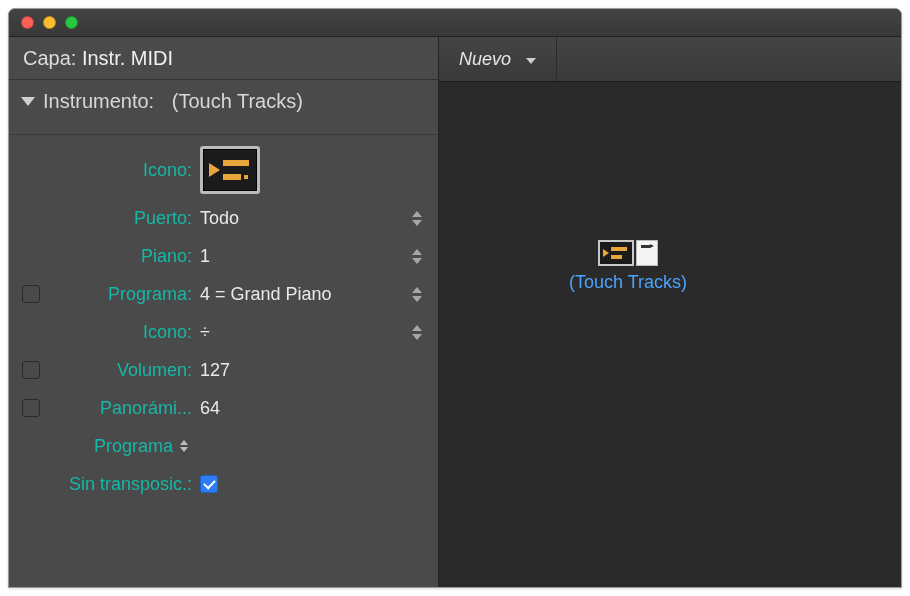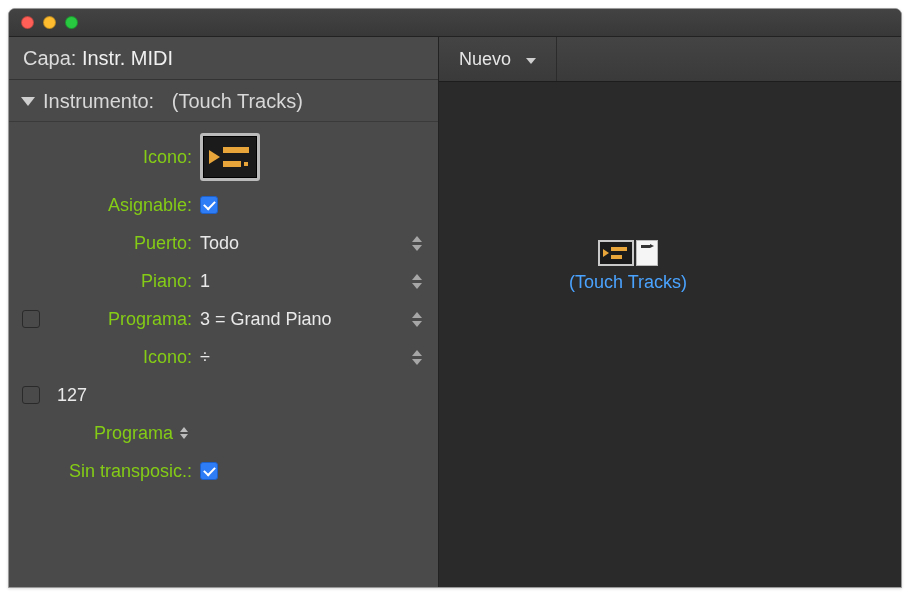--- a/index.html
+++ b/index.html
@@ -57,21 +57,21 @@
       border-bottom: 1px solid #333;
       color: #ddd;
       font-size: 20px;
     }
     .insp-header .lbl { color: #dcdcdc; }
     .insp-header .val { color: #f0f0f0; }
     .insp-section-title {
       display: flex;
       align-items: center;
       gap: 6px;
-      padding: 10px 12px 8px 12px;
+      padding: 10px 12px 21px 12px;
       font-size: 20px;
       color: #d8d8d8;
       border-bottom: 1px solid #3a3a3a;
     }
     .disclosure {
       width: 0; height: 0;
       border-left: 7px solid transparent;
       border-right: 7px solid transparent;
       border-top: 9px solid #cfcfcf;
       margin-right: 2px;
@@ -107,21 +107,21 @@
     .checkbox.checked::after {
       content: "";
       width: 5px; height: 9px;
       border: solid #fff;
       border-width: 0 2px 2px 0;
       transform: rotate(44deg) translate(-1px,-1px);
     }
     .row-label {
       width: 135px;
       text-align: right;
-      color: #84cc16;
+      color: #14b8a6;
       font-size: 18px;
       white-space: nowrap;
       overflow: hidden;
       text-overflow: ellipsis;
     }
     .row-value {
       flex: 1;
       color: #e9e9e9;
       font-size: 18px;
       display: flex;
@@ -193,20 +193,21 @@
     }
     .tb-btn {
       display: flex;
       align-items: center;
       padding: 0 20px;
       gap: 15px;
       color: #e6e6e6;
       font-size: 18px;
       border-right: 1px solid #2b2b2b;
       cursor: default;
+      font-style: italic;
     }
     .chev {
       width: 0; height: 0;
       border-left: 5px solid transparent;
       border-right: 5px solid transparent;
       border-top: 6px solid #cfcfcf;
       margin-top: 3px;
     }
     .canvas-body {
       flex: 1;
@@ -287,27 +288,20 @@
               <div class="icon-glyph">
                 <div class="tri"></div>
                   <div class="bar1"></div>
                   <div class="bar2"></div>
                   <div class="dot"></div>
               </div>
             </div>
           </div>
         </div>
 
-        <div class="row">
-          <div class="left-gutter"></div>
-          <div class="row-label">Asignable:</div>
-          <div class="row-value">
-            <span class="checkbox checked"></span>
-          </div>
-        </div>
 
         <div class="row">
           <div class="left-gutter"></div>
           <div class="row-label">Puerto:</div>
           <div class="row-value">
             <span>Todo</span>
             <span class="stepper">
                 <span class="up"></span>
                 <span class="dn"></span>
               </span>
@@ -325,21 +319,21 @@
               </span>
           </div>
         </div>
 
         <div class="row">
           <div class="left-gutter">
             <span class="checkbox"></span>
           </div>
           <div class="row-label">Programa:</div>
           <div class="row-value">
-            <span>3 = Grand Piano</span>
+            <span>4 = Grand Piano</span>
             <span class="stepper">
                 <span class="up"></span>
                 <span class="dn"></span>
               </span>
           </div>
         </div>
 
         <div class="row">
           <div class="left-gutter"></div>
           <div class="row-label">Icono:</div>
@@ -349,25 +343,35 @@
                 <span class="up"></span>
                 <span class="dn"></span>
               </span>
           </div>
         </div>
 
         <div class="row">
           <div class="left-gutter">
             <span class="checkbox"></span>
           </div>
+          <div class="row-label">Volumen:</div>
           <div class="row-value">
             <span>127</span>
           </div>
         </div>
 
+        <div class="row">
+          <div class="left-gutter">
+            <span class="checkbox"></span>
+          </div>
+          <div class="row-label">Panorámi...</div>
+          <div class="row-value">
+            <span>64</span>
+          </div>
+        </div>
 
         <div class="row">
           <div class="left-gutter"></div>
           <div class="row-label" style="display:flex;justify-content:flex-end;align-items:center;gap:6px;">
             <span class="retardo-sel">
               <span>Programa</span>
               <span class="tiny-stepper">
                   <span class="up"></span>
                   <span class="dn"></span>
                 </span>

